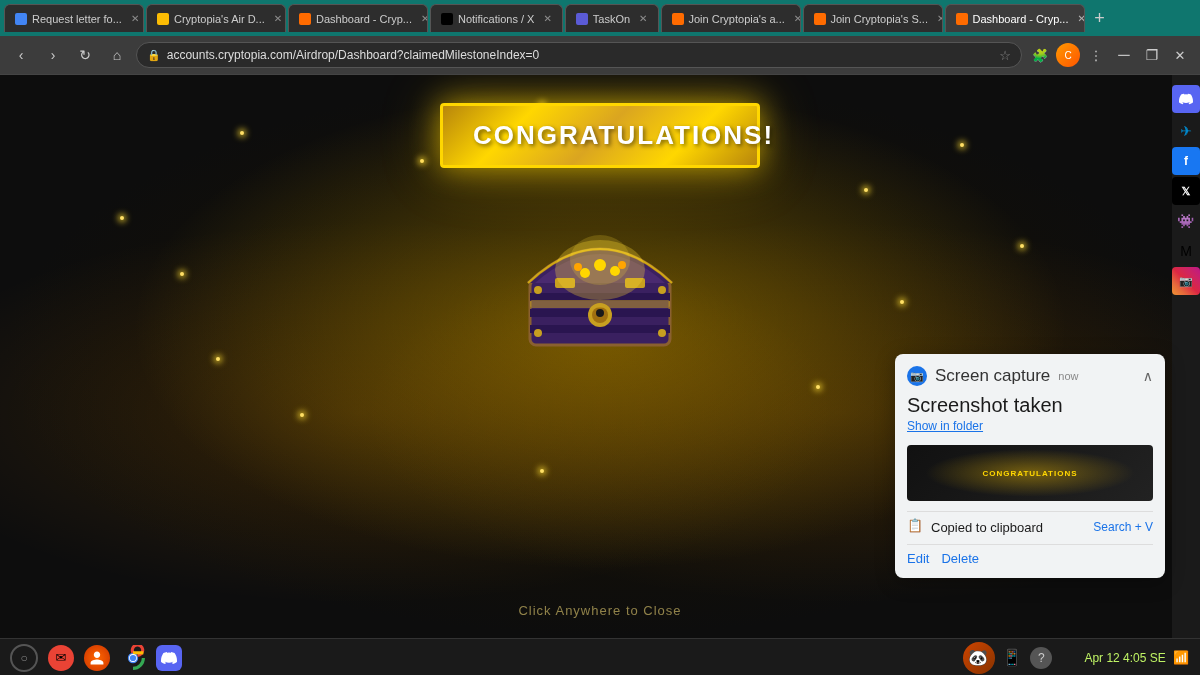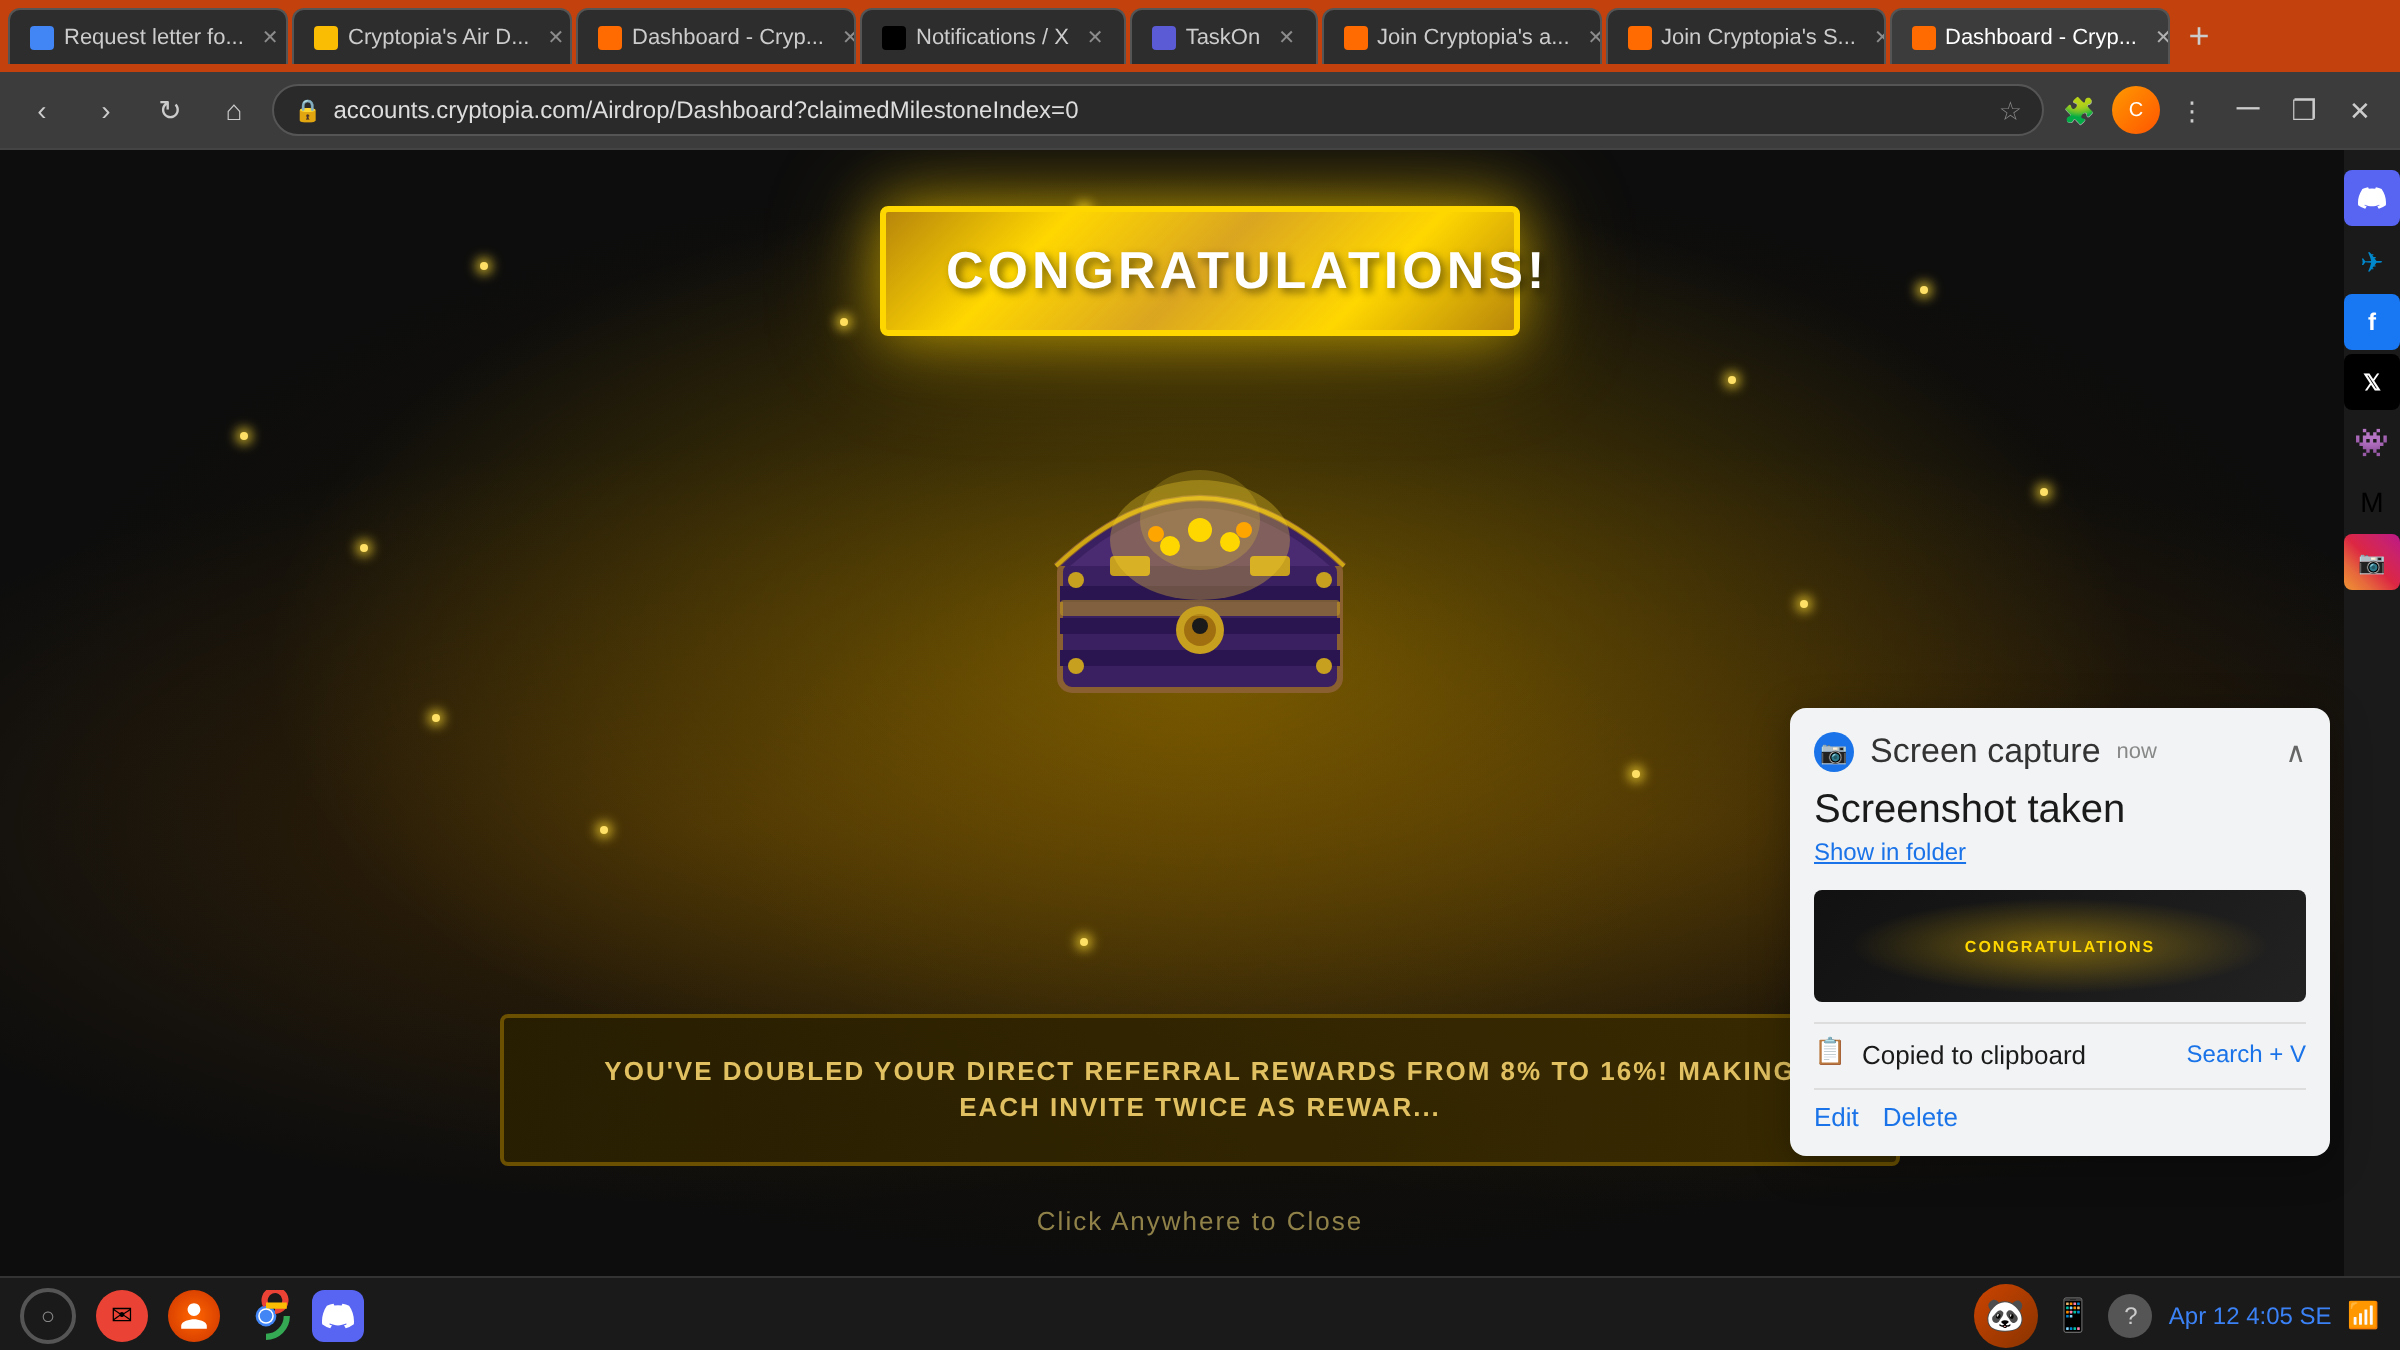--- a/index.html
+++ b/index.html
@@ -14,21 +14,21 @@
     
     .browser-chrome {
       width: 100%;
       background: #2d2d2d;
       border-bottom: 1px solid #444;
     }
 
     .tab-bar {
       display: flex;
       align-items: center;
-      background: #c2410c;
+      background: #0f766e;
       height: 36px;
       padding: 0 4px;
       gap: 2px;
     }
 
     .tab {
       display: flex;
       align-items: center;
       height: 28px;
       padding: 0 10px;
@@ -447,22 +447,22 @@
       border-radius: 50%;
       display: flex;
       align-items: center;
       justify-content: center;
       font-size: 14px;
       cursor: pointer;
     }
 
     .taskbar-time {
       font-size: 12px;
-      color: #3b82f6;
-      margin-left: 0;
+      color: #bef264;
+      margin-left: 24px;
     }
 
     .taskbar-right {
       display: flex;
       align-items: center;
       gap: 8px;
       margin-left: auto;
     }
   </style>
 </head>
@@ -593,23 +593,20 @@
       <rect x="30" y="125" width="140" height="8" rx="2" fill="#c8a020" opacity="0.5"></rect>
 
       <circle cx="38" cy="115" r="4" fill="#c8a020"></circle>
       <circle cx="162" cy="115" r="4" fill="#c8a020"></circle>
       <circle cx="38" cy="158" r="4" fill="#c8a020"></circle>
       <circle cx="162" cy="158" r="4" fill="#c8a020"></circle>
     </svg>
   </div>
 
 
-  <div class="description-box">
-    <span class="description-text">YOU'VE DOUBLED YOUR DIRECT REFERRAL REWARDS FROM 8% TO 16%! MAKING EACH INVITE TWICE AS REWAR...</span>
-  </div>
 
   <div class="click-close">
     <span>Click Anywhere to Close</span>
   </div>
 
   <div class="social-sidebar">
     <div class="social-btn" style="background:#5865f2; border-radius:4px; margin-bottom:2px;">
       <svg width="14" height="14" viewBox="0 0 24 24" fill="white">
           <path d="M20.317 4.37a19.791 19.791 0 0 0-4.885-1.515.074.074 0 0 0-.079.037c-.21.375-.444.864-.608 1.25a18.27 18.27 0 0 0-5.487 0 12.64 12.64 0 0 0-.617-1.25.077.077 0 0 0-.079-.037A19.736 19.736 0 0 0 3.677 4.37a.07.07 0 0 0-.032.027C.533 9.046-.32 13.58.099 18.057a.082.082 0 0 0 .031.057 19.9 19.9 0 0 0 5.993 3.03.078.078 0 0 0 .084-.028c.462-.63.874-1.295 1.226-1.994a.076.076 0 0 0-.041-.106 13.107 13.107 0 0 1-1.872-.892.077.077 0 0 1-.008-.128 10.2 10.2 0 0 0 .372-.292.074.074 0 0 1 .077-.01c3.928 1.793 8.18 1.793 12.062 0a.074.074 0 0 1 .078.01c.12.098.246.198.373.292a.077.077 0 0 1-.006.127 12.299 12.299 0 0 1-1.873.892.077.077 0 0 0-.041.107c.36.698.772 1.362 1.225 1.993a.076.076 0 0 0 .084.028 19.839 19.839 0 0 0 6.002-3.03.077.077 0 0 0 .032-.054c.5-5.177-.838-9.674-3.549-13.66a.061.061 0 0 0-.031-.03z"></path>
         </svg>

